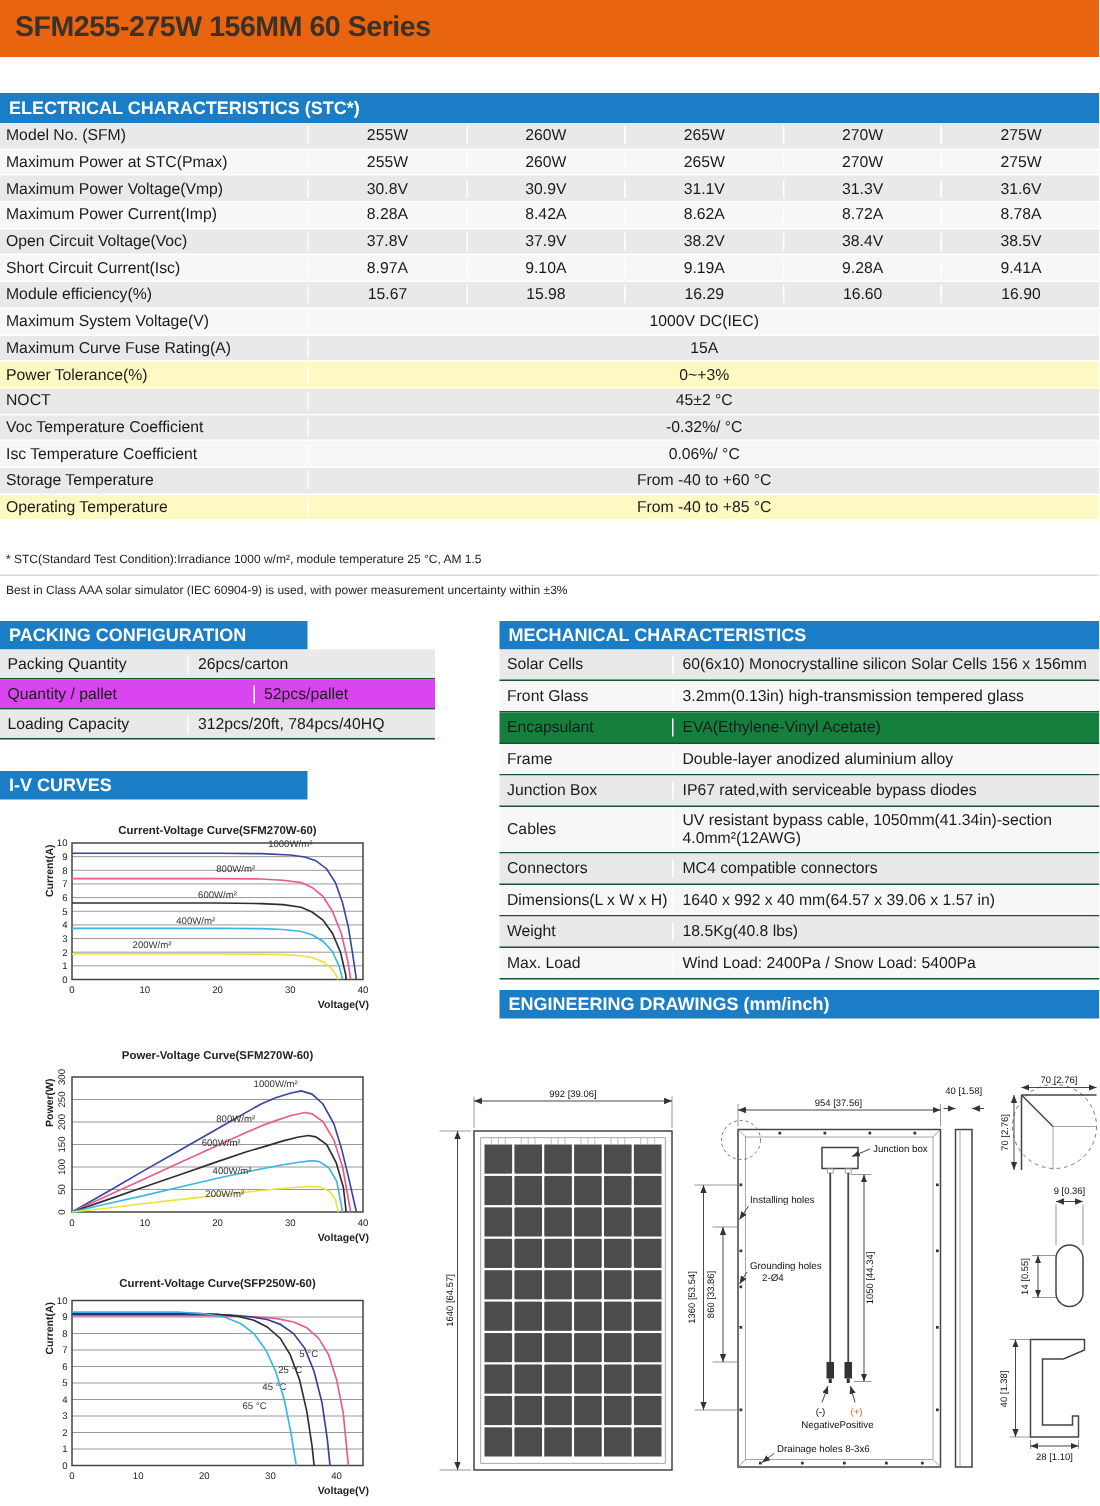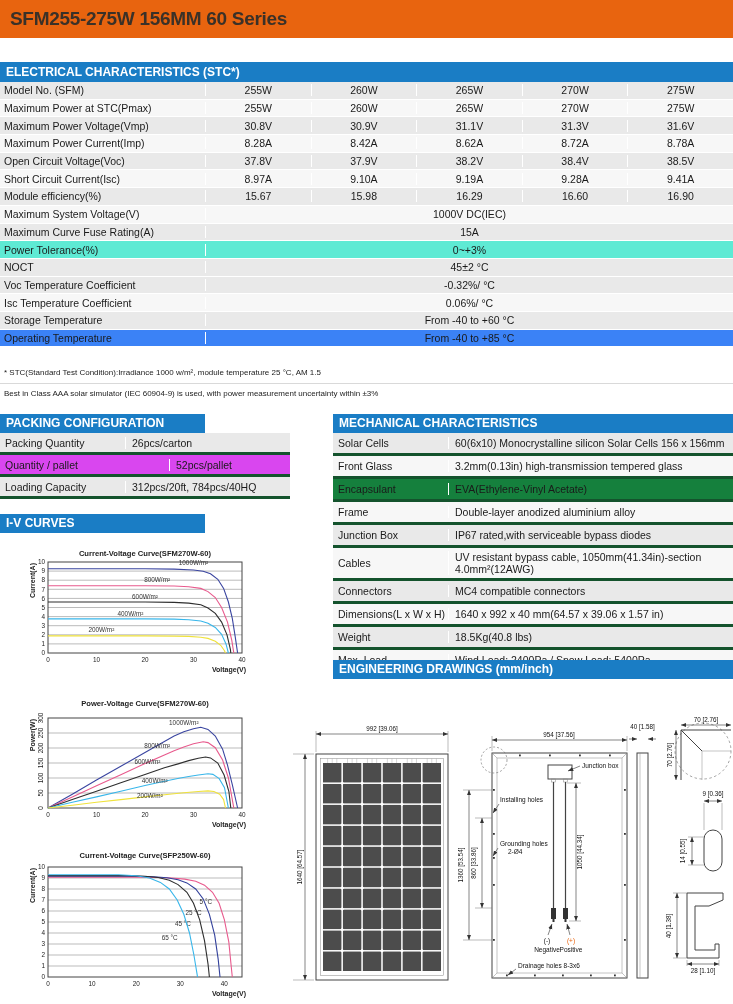--- a/index.html
+++ b/index.html
@@ -10,21 +10,21 @@
   .hbar{position:absolute;height:19px;line-height:19px;color:#fff;font-weight:bold;font-size:12px;padding-left:6px;box-sizing:border-box;}
   
   #elec-table{position:absolute;left:0;top:82px;width:733px;}
   .erow{display:flex;height:16.7px;border-bottom:1px solid #fff;font-size:10.5px;align-items:center;}
   .erow .lab{width:205px;padding-left:4px;box-sizing:border-box;}
   .erow .val{flex:1;text-align:center;border-left:1px solid #fff;}
   .erow .span{flex:1;text-align:center;border-left:1px solid #fff;}
   .fnote{position:absolute;left:4px;font-size:8px;color:#222;}
   .hr1{position:absolute;left:0;top:383px;width:733px;border-top:1px solid #d9d9d9;}
   
-  .srow{display:flex;border-bottom:3px solid #14532d;font-size:10.5px;align-items:center;}
+  .srow{display:flex;border-bottom:1px solid #14532d;font-size:10.5px;align-items:center;}
   .srow .lab{padding-left:5px;box-sizing:border-box;}
   .srow .val{flex:1;border-left:1px solid #fff;padding-left:6px;box-sizing:border-box;}
   .chart{position:absolute;left:0;}
   .ct{font-size:7.6px;font-weight:bold;fill:#222;}
   .tk{font-size:6.4px;fill:#222;}
   .axl{font-size:7px;font-weight:bold;fill:#222;}
   .sl{font-size:6.4px;fill:#333;}
   
   .ext{stroke:#777;stroke-width:0.5;}
   .dim{stroke:#333;stroke-width:0.6;}
@@ -101,41 +101,41 @@
         <div class="val">16.90</div>
       </div>
       <div class="erow" style="background: rgb(247, 247, 247);">
         <div class="lab">Maximum System Voltage(V)</div>
         <div class="span">1000V DC(IEC)</div>
       </div>
       <div class="erow" style="background: rgb(233, 233, 233);">
         <div class="lab">Maximum Curve Fuse Rating(A)</div>
         <div class="span">15A</div>
       </div>
-      <div class="erow" style="background: #5eead4;">
+      <div class="erow" style="background: #fef9c3;">
         <div class="lab">Power Tolerance(%)</div>
         <div class="span">0~+3%</div>
       </div>
       <div class="erow" style="background: rgb(233, 233, 233);">
         <div class="lab">NOCT</div>
         <div class="span">45±2 °C</div>
       </div>
       <div class="erow" style="background: rgb(233, 233, 233);">
         <div class="lab">Voc Temperature Coefficient</div>
         <div class="span">-0.32%/ °C</div>
       </div>
       <div class="erow" style="background: rgb(247, 247, 247);">
         <div class="lab">Isc Temperature Coefficient</div>
         <div class="span">0.06%/ °C</div>
       </div>
       <div class="erow" style="background: rgb(233, 233, 233);">
         <div class="lab">Storage Temperature</div>
         <div class="span">From -40 to +60 °C</div>
       </div>
-      <div class="erow" style="background: #3b82f6;">
+      <div class="erow" style="background: #fef9c3;">
         <div class="lab">Operating Temperature</div>
         <div class="span">From -40 to +85 °C</div>
       </div>
     </div>
 
   <div class="fnote" style="top:368px;">* STC(Standard Test Condition):Irradiance 1000 w/m², module temperature 25 °C, AM 1.5</div>
   <div class="hr1"></div>
   <div class="fnote" style="top:389px;">Best in Class AAA solar simulator (IEC 60904-9) is used, with power measurement uncertainty within ±3%</div>
 
   <div class="hbar" style="left: 0px; top: 414px; width: 205px; background: rgb(26, 125, 197);">PACKING CONFIGURATION</div>

